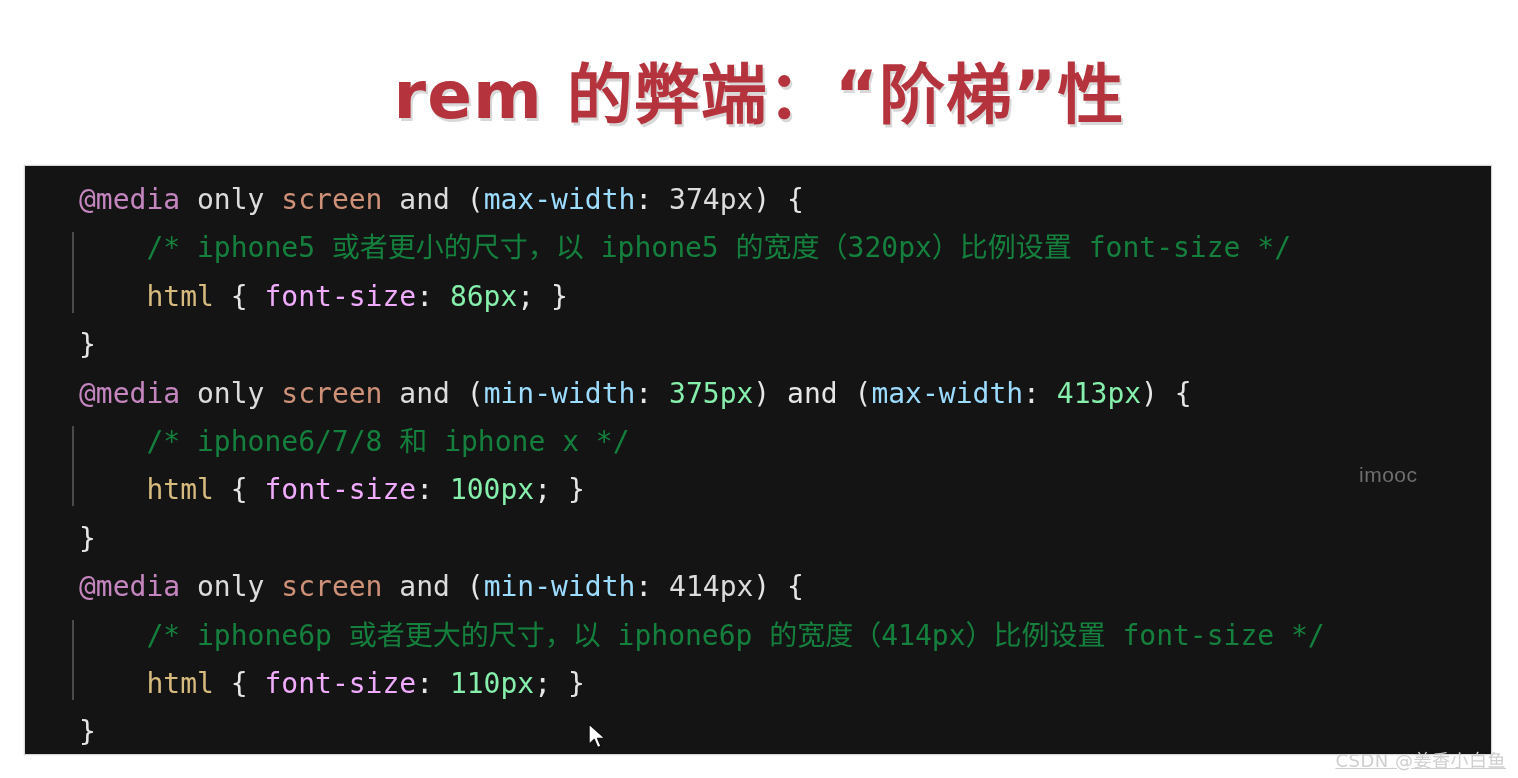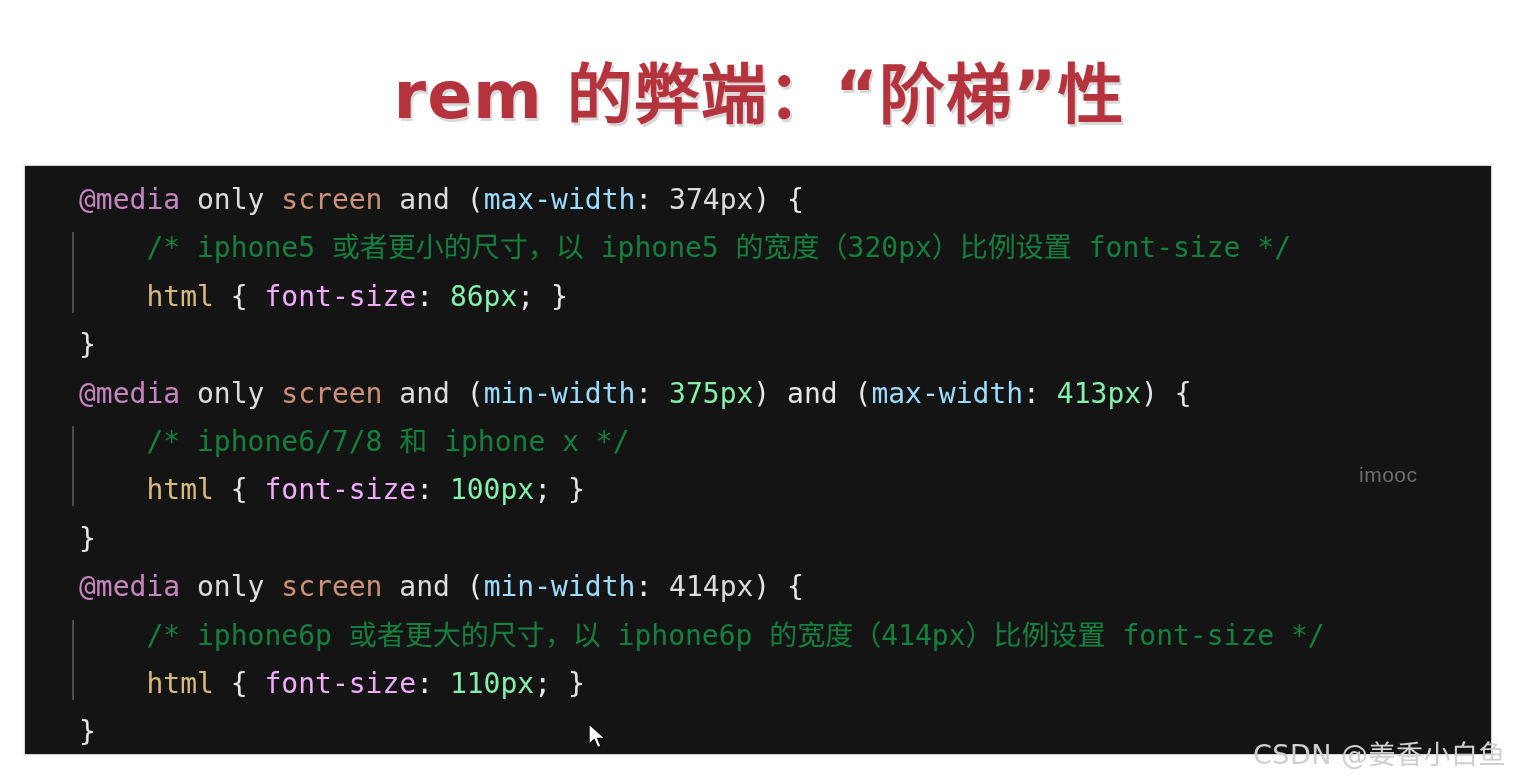--- a/index.html
+++ b/index.html
@@ -103,25 +103,26 @@
     font-size: 21px;
     color: #6e6e6e;
     letter-spacing: 0.5px;
     margin-left: 15px;
   }
   #csdn-watermark {
     position: absolute;
     right: 12px;
     bottom: 6px;
     font-family: "DejaVu Sans", "Liberation Sans", sans-serif;
-    font-size: 27px;
+    font-size: 18px;
     color: #cfcfcf;
     letter-spacing: 0.5px;
     white-space: nowrap;
     mix-blend-mode: normal;
+    text-decoration: underline;
   }
 
   
   #mouse-cursor {
     position: absolute;
     left: 588px;
     top: 723px;
     width: 20px;
     height: 30px;
     pointer-events: none;

